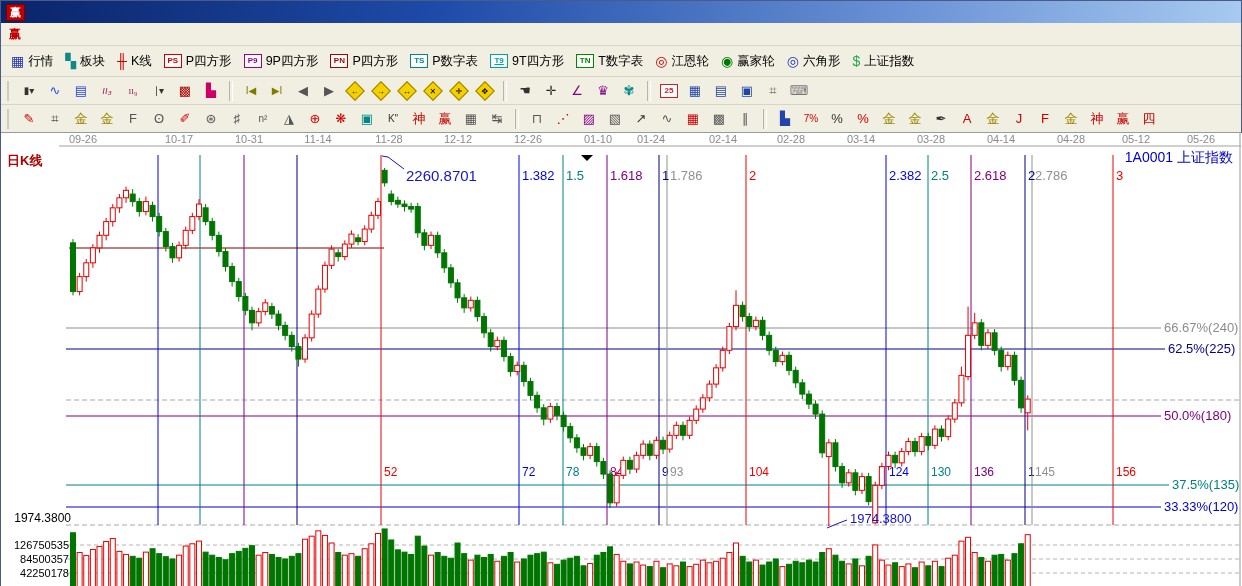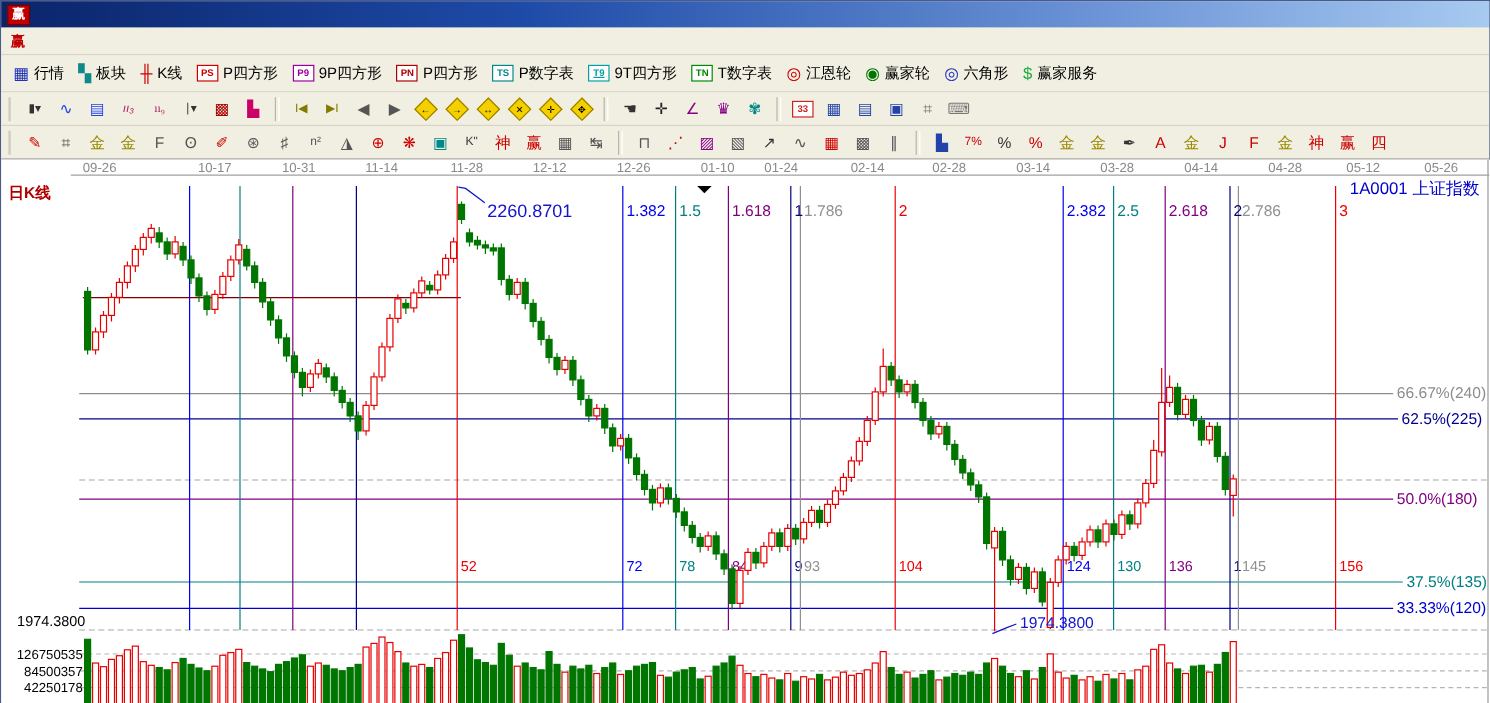--- a/index.html
+++ b/index.html
@@ -92,21 +92,21 @@
       <span class="tb1-item">
         <span class="glyph" style="color: rgb(0, 119, 0);">◉</span>
         <span>赢家轮</span>
       </span>
       <span class="tb1-item">
         <span class="glyph" style="color: rgb(34, 51, 187);">◎</span>
         <span>六角形</span>
       </span>
       <span class="tb1-item">
         <span class="glyph" style="color: rgb(34, 170, 68);">$</span>
-        <span>赢家服务</span>
+        <span>上证指数</span>
       </span>
     </div>
   <div id="tb2" class="toolbar">
       <span class="grip"></span>
       <span class="tool-btn sm" style="color: rgb(51, 51, 51); font-size: 10px;">▮▾</span>
       <span class="tool-btn" style="color: rgb(34, 68, 238);">∿</span>
       <span class="tool-btn" style="color: rgb(34, 68, 238);">▤</span>
       <span class="tool-btn sm" style="color: rgb(170, 34, 102); font-size: 10px; font-style: italic;">ıı₃</span>
       <span class="tool-btn sm" style="color: rgb(170, 34, 102); font-size: 10px; font-family: Liberation Serif, serif;">ıı₉</span>
       <span class="tool-btn sm" style="color: rgb(51, 51, 51); font-size: 10px;">∣▾</span>
@@ -148,21 +148,21 @@
         </span>
       </span>
       <span class="sep"></span>
       <span class="tool-btn" style="color: rgb(51, 51, 51);">☚</span>
       <span class="tool-btn" style="color: rgb(34, 34, 34);">✛</span>
       <span class="tool-btn" style="color: rgb(136, 0, 136);">∠</span>
       <span class="tool-btn" style="color: rgb(136, 0, 136);">♛</span>
       <span class="tool-btn" style="color: rgb(0, 136, 136);">✾</span>
       <span class="sep"></span>
       <span class="tool-btn">
-        <span class="boxicon" style="color: rgb(204, 34, 34); border-color: rgb(204, 34, 34); margin: 0px;">33</span>
+        <span class="boxicon" style="color: rgb(204, 34, 34); border-color: rgb(204, 34, 34); margin: 0px;">25</span>
       </span>
       <span class="tool-btn" style="color: rgb(34, 68, 170);">▦</span>
       <span class="tool-btn" style="color: rgb(34, 68, 170);">▤</span>
       <span class="tool-btn" style="color: rgb(34, 68, 170);">▣</span>
       <span class="tool-btn" style="color: rgb(119, 119, 119);">⌗</span>
       <span class="tool-btn" style="color: rgb(119, 119, 119);">⌨</span>
     </div>
   <div id="tb3" class="toolbar">
       <span class="grip"></span>
       <span class="tool-btn" style="color: rgb(204, 0, 0);">✎</span>

